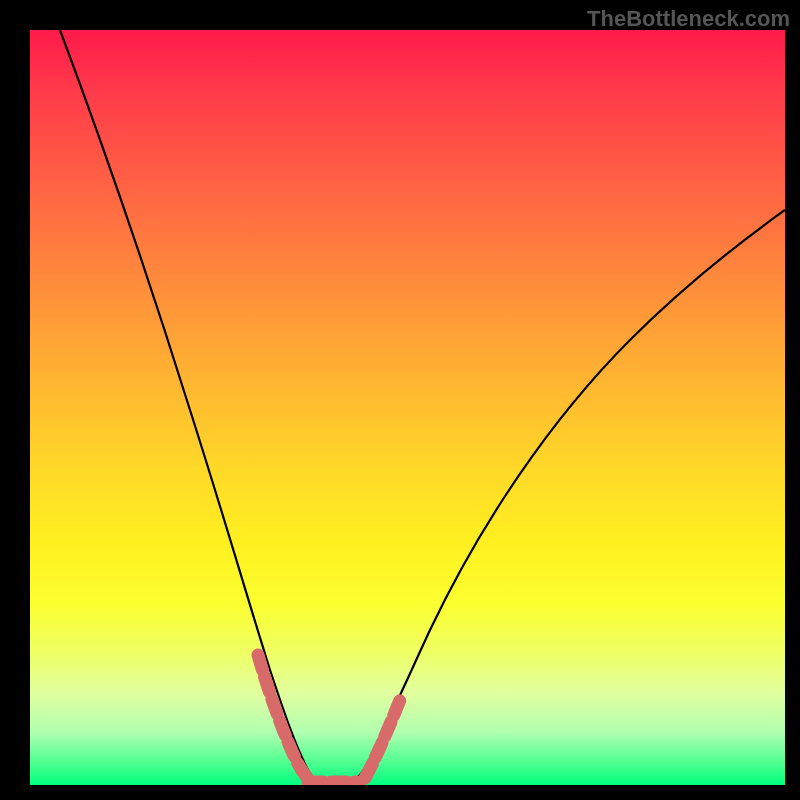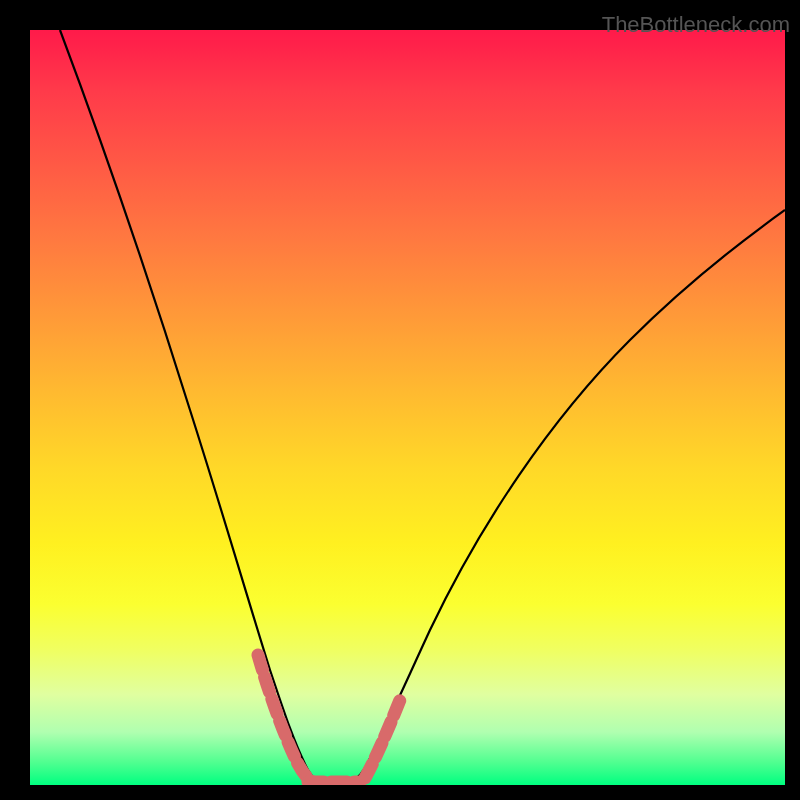--- a/index.html
+++ b/index.html
@@ -6,25 +6,25 @@
   body {
     width: 800px;
     height: 800px;
     background: #000;
     position: relative;
     overflow: hidden;
     font-family: Arial, sans-serif;
   }
   .watermark {
     position: absolute;
-    top: 12px;
+    top: 6px;
     right: 10px;
     color: #555;
     font-size: 22px;
-    font-weight: 400;
+    font-weight: 700;
     z-index: 10;
   }
   .plot-area {
     position: absolute;
     left: 30px;
     top: 30px;
     width: 755px;
     height: 755px;
     background: linear-gradient(to bottom,
       #ff1a4a 0%,

